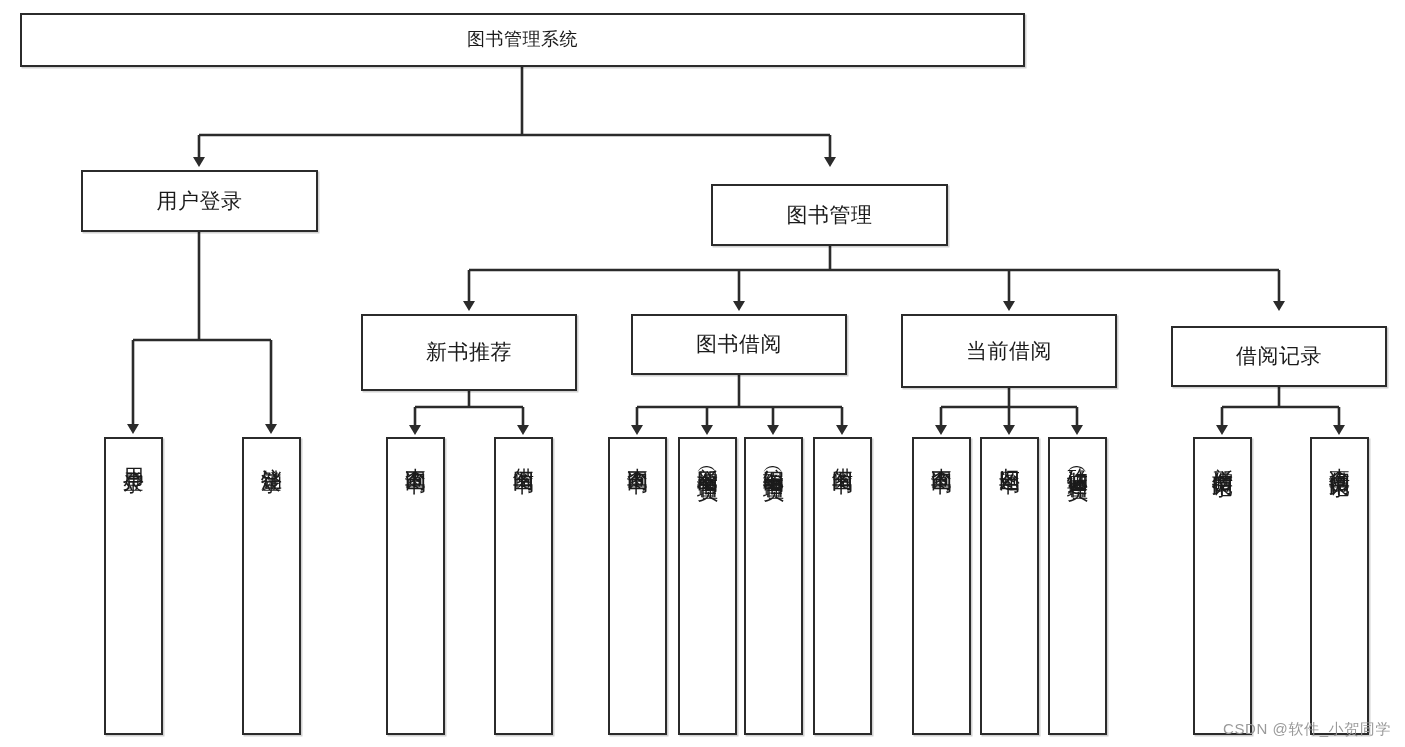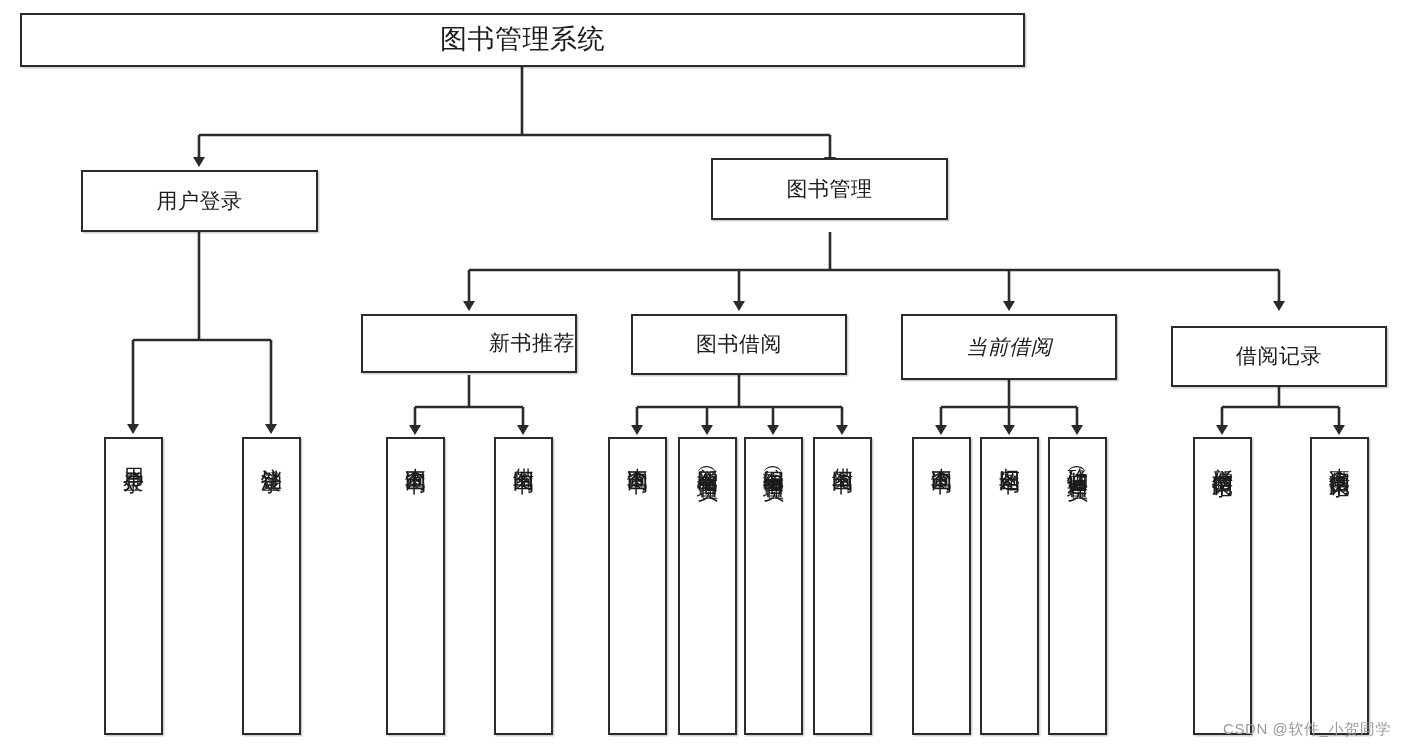--- a/index.html
+++ b/index.html
@@ -41,21 +41,21 @@
   .node .label {
     display: block;
     text-align: center;
     line-height: 1.18;
     letter-spacing: 0.5px;
   }
   .node.horizontal .label {
     font-size: 21px;
   }
   .node.root .label {
-    font-size: 27px;
+    font-size: 18px;
   }
   .node.vertical {
     align-items: flex-start;
     padding-top: 12px;
   }
   .node.vertical .label {
     writing-mode: vertical-rl;
     text-orientation: upright;
     font-size: 21px;
     line-height: 1.05;
@@ -129,33 +129,33 @@
   </svg>
 
   <div class="node root horizontal" style="left:20px; top:13px; width:1005px; height:54px;">
     <span class="label">图书管理系统</span>
   </div>
 
   <div class="node horizontal" style="left:81px; top:170px; width:237px; height:62px;">
     <span class="label">用户登录</span>
   </div>
 
-  <div class="node horizontal" style="left:711px; top:158px; width:237px; height:62px;">
+  <div class="node horizontal" style="left:711px; top:184px; width:237px; height:62px;">
     <span class="label">图书管理</span>
   </div>
 
-  <div class="node horizontal" style="left:361px; top:314px; width:216px; height:59px;justify-content:flex-end;">
+  <div class="node horizontal" style="left:361px; top:314px; width:216px; height:77px;">
     <span class="label">新书推荐</span>
   </div>
 
   <div class="node horizontal" style="left:631px; top:314px; width:216px; height:61px;">
     <span class="label">图书借阅</span>
   </div>
 
-  <div class="node horizontal" style="left:901px; top:314px; width:216px; height:66px;font-style:italic;">
+  <div class="node horizontal" style="left:901px; top:314px; width:216px; height:74px;">
     <span class="label">当前借阅</span>
   </div>
 
   <div class="node horizontal" style="left:1171px; top:314px; width:216px; height:61px;margin-top:12px;">
     <span class="label">借阅记录</span>
   </div>
 
   <div class="node vertical" style="left:104px; top:437px; width:59px; height:298px;">
     <span class="label">用户登录</span>
   </div>

